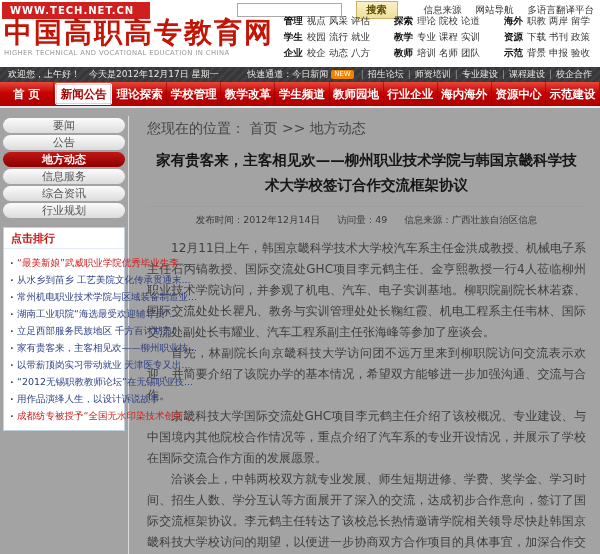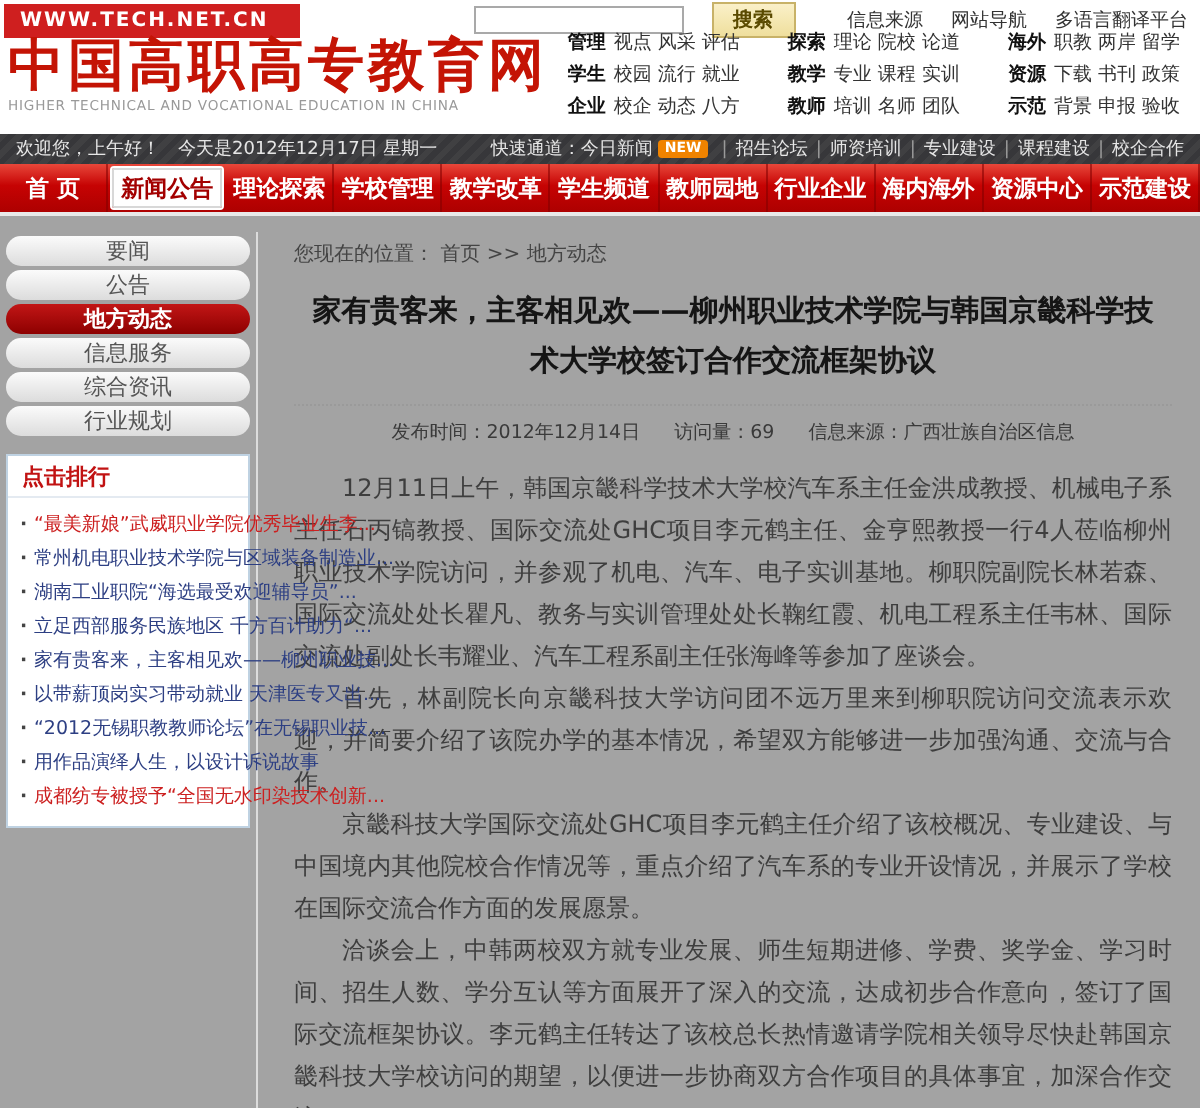--- a/index.html
+++ b/index.html
@@ -18,21 +18,21 @@
   
   .header { height:47px; display:flex; align-items:center; padding:0 10px 12px 4px; background:#fff; }
   .logo-title { font-size:28px; font-weight:bold; color:#c41405; letter-spacing:2px; line-height:30px; font-family:"DejaVu Serif","Liberation Serif",serif; }
   .logo-sub { font-size:6.8px; color:#999; letter-spacing:0.4px; margin-top:1px; }
   .header-grid { margin-left:auto; display:grid; grid-template-columns:auto auto auto; column-gap:24px; row-gap:3px; font-size:9.5px; color:#333; align-content:center; }
   .header-grid .grp b { margin-right:4px; color:#111; }
 
   
   .darkbar { height:15px; background:repeating-linear-gradient(135deg,#404042 0 3px,#37373a 3px 6px); color:#e6e6e6; font-size:9px; display:flex; align-items:center; justify-content:space-between; padding:0 8px; }
   .darkbar .right { display:flex; align-items:center; }
-  .badge-new { background:#f08300; color:#fff; font-size:7px; font-weight:bold; padding:0 3px; border-radius:2px; margin:0 3px; line-height:9px; }
+  .badge-new { background:#f08300; color:#fff; font-size:7px; font-weight:normal; padding:0 3px; border-radius:2px; margin:0 3px; line-height:9px; }
   .ql-item::before { content:"|"; margin:0 4px; color:#9a9a9a; }
   .darkbar span { cursor:default; }
 
   
   .nav { height:26px; background:linear-gradient(#e8473a,#c60303 45%,#ad0000); display:flex; align-items:stretch; border-bottom:2px solid #e8e8e8; }
   .nav-item { flex:1; color:#fff; font-weight:bold; font-size:11.5px; text-align:center; line-height:24px; border-right:1px solid rgba(130,0,0,.55); cursor:pointer; white-space:nowrap; }
   .nav-item.active { background:#fff; color:#a30000; border:1px solid #d8d8d8; outline:1px solid #fff; margin:2px 2px; line-height:18px; border-radius:1px; }
 
   
   .content { display:flex; align-items:flex-start; padding-top:8px; }
@@ -42,21 +42,21 @@
   .side-menu .pill.active { background:linear-gradient(#c21616,#8d0000); color:#fff; font-weight:bold; }
 
   .rank-box { margin-top:9px; border:1px solid #bfd2e2; background:#fff; }
   .rank-head { padding:3px 7px 2px; font-size:11px; font-weight:bold; color:#c11212; border-bottom:1px solid #e4eaf1; }
   .rank-list { list-style:none; padding:5px 0 6px 5px; overflow:visible; }
   .rank-list li { font-size:9.5px; line-height:17px; color:#2d3f83; white-space:nowrap; position:relative; padding-left:8px; cursor:pointer;text-align:right; }
   .rank-list li::before { content:"·"; position:absolute; left:1px; color:#444; font-weight:bold; }
   .rank-list li.hot { color:#cc2020; }
 
   .main { flex:1; min-width:0; border-left:1px solid #dcdcdc; padding:2px 14px 0 18px; }
-  .breadcrumb { font-size:10px; color:#444; margin:2px 0 10px; }
+  .breadcrumb { font-size:14px; color:#444; margin:2px 0 10px; }
   .breadcrumb .lnk { cursor:pointer; }
   .article-title { font-size:14.5px; font-weight:bold; color:#151515; text-align:center; line-height:25px; margin:2px 6px 8px; }
   .dotted { border-top:1px dotted #9a9a9a; margin:4px 0 0; }
   .meta { text-align:center; font-size:9.5px; color:#3a3a3a; margin:7px 0 11px; }
   .meta span { margin:0 7px; }
   .article p { font-size:12px; line-height:21px; color:#3e3e3e; text-indent:2em; text-align:justify; }
 </style>
 </head>
 <body>
 
@@ -129,20 +129,21 @@
         <div class="pill active">地方动态</div>
         <div class="pill">信息服务</div>
         <div class="pill">综合资讯</div>
         <div class="pill">行业规划</div>
       </div>
 
       <div class="rank-box">
         <div class="rank-head">点击排行</div>
         <ul class="rank-list">
           <li class="hot">“最美新娘”武威职业学院优秀毕业生李...</li>
+          <li>从水乡到苗乡 工艺美院文化传承贯通末...</li>
           <li>常州机电职业技术学院与区域装备制造业...</li>
           <li>湖南工业职院“海选最受欢迎辅导员”...</li>
           <li>立足西部服务民族地区 千方百计助力“...</li>
           <li>家有贵客来，主客相见欢——柳州职业技...</li>
           <li>以带薪顶岗实习带动就业 天津医专又出...</li>
           <li>“2012无锡职教教师论坛”在无锡职业技...</li>
           <li>用作品演绎人生，以设计诉说故事</li>
           <li class="hot">成都纺专被授予“全国无水印染技术创新...</li>
         </ul>
       </div>
@@ -153,21 +154,21 @@
         <span>您现在的位置：</span>
         <span class="lnk">首页</span>
         <span>&gt;&gt;</span>
         <span class="lnk">地方动态</span>
       </div>
 
       <div class="article-title">家有贵客来，主客相见欢——柳州职业技术学院与韩国京畿科学技术大学校签订合作交流框架协议</div>
       <div class="dotted"></div>
       <div class="meta">
         <span>发布时间：2012年12月14日</span>
-        <span>访问量：69</span>
+        <span>访问量：49</span>
         <span>信息来源：广西壮族自治区信息</span>
       </div>
 
       <div class="article">
         <p>12月11日上午，韩国京畿科学技术大学校汽车系主任金洪成教授、机械电子系主任石丙镐教授、国际交流处GHC项目李元鹤主任、金亨熙教授一行4人莅临柳州职业技术学院访问，并参观了机电、汽车、电子实训基地。柳职院副院长林若森、国际交流处处长瞿凡、教务与实训管理处处长鞠红霞、机电工程系主任韦林、国际交流处副处长韦耀业、汽车工程系副主任张海峰等参加了座谈会。</p>
         <p>首先，林副院长向京畿科技大学访问团不远万里来到柳职院访问交流表示欢迎，并简要介绍了该院办学的基本情况，希望双方能够进一步加强沟通、交流与合作。</p>
         <p>京畿科技大学国际交流处GHC项目李元鹤主任介绍了该校概况、专业建设、与中国境内其他院校合作情况等，重点介绍了汽车系的专业开设情况，并展示了学校在国际交流合作方面的发展愿景。</p>
         <p>洽谈会上，中韩两校双方就专业发展、师生短期进修、学费、奖学金、学习时间、招生人数、学分互认等方面展开了深入的交流，达成初步合作意向，签订了国际交流框架协议。李元鹤主任转达了该校总长热情邀请学院相关领导尽快赴韩国京畿科技大学校访问的期望，以便进一步协商双方合作项目的具体事宜，加深合作交流。</p>
 
       </div>

